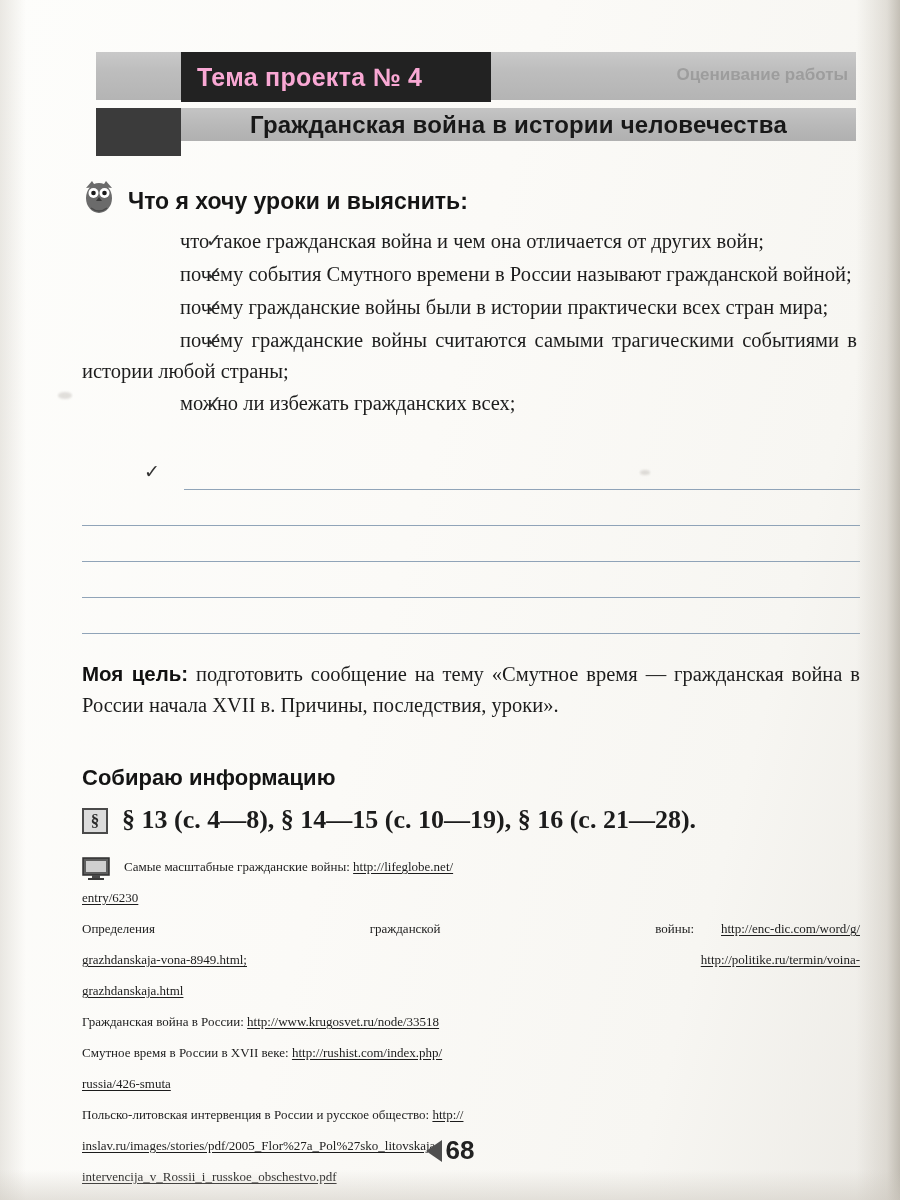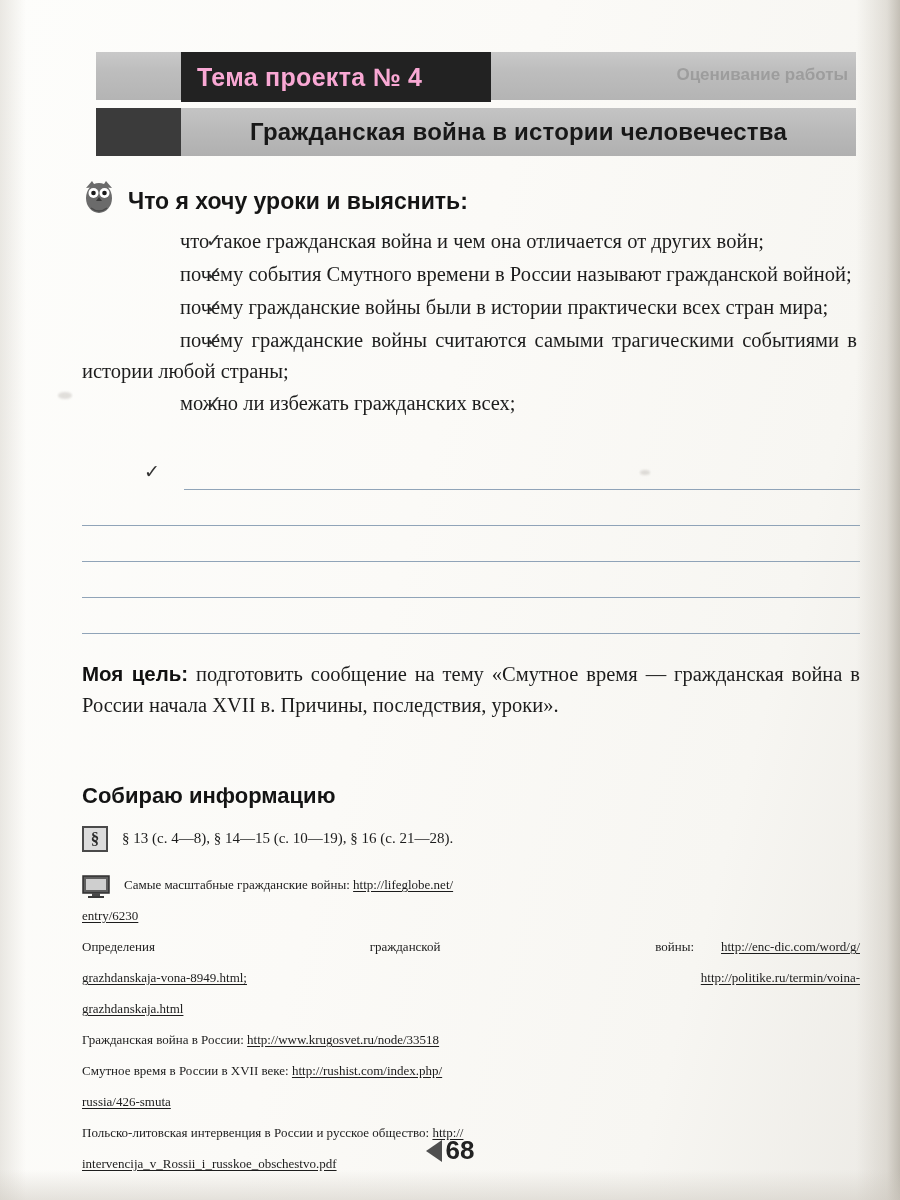--- a/index.html
+++ b/index.html
@@ -90,21 +90,21 @@
     overflow: hidden;
   }
   .header-row2 {
     position: relative;
     margin-top: 4px;
     height: 52px;
   }
   .hdr-title-bar {
     position: absolute;
     left: 85px; top: 0;
-    width: 675px; height: 48px;
+    width: 675px; height: 33px;
     background: linear-gradient(to bottom,#c4c4c4 0%, #b9b9b9 50%, #b0b0b0 100%);
     display: flex;
     align-items: center;
     justify-content: center;
     box-sizing: border-box;
   }
   .hdr-title-bar span {
     font-family: "Liberation Sans", sans-serif;
     font-weight: bold;
     font-size: 24px;
@@ -207,21 +207,21 @@
     font-family: "Liberation Sans", sans-serif;
     font-weight: bold;
     font-size: 20.5px;
     color: #111;
   }
 
   
   .sec-collect {
     position: absolute;
     left: 82px;
-    top: 783px;
+    top: 765px;
     width: 778px;
   }
   .collect-heading {
     font-family: "Liberation Sans", sans-serif;
     font-weight: bold;
     font-size: 22px;
     color: #141414;
   }
   .ref-row {
     display: flex;
@@ -233,23 +233,24 @@
     width: 26px; height: 26px; flex: none;
     border: 2px solid #4a4a4a;
     background: #dcdcdc;
     display: flex; align-items: center; justify-content: center;
     font-family: "Liberation Serif", serif;
     font-size: 17px; font-weight: bold; color: #2b2b2b;
     box-sizing: border-box;
     margin-top: 3px;
   }
   .ref-text {
-    font-size: 15px;
+    font-size: 26px;
     line-height: 30px;
     color: #1c1c1c;
+    font-weight: bold;
   }
   .mon-icon {
     width: 28px; height: 24px; flex: none;
     margin-top: 6px;
   }
   .links-block {
     margin-top: 16px;
     font-size: 13px;
     line-height: 31px;
     color: #1c1c1c;
@@ -438,20 +439,23 @@
       </div>
       <div>
         <span class="lnk">russia/426-smuta</span>
       </div>
 
       <div>
         <span>Польско-литовская интервенция в России и русское общество:</span>
         <span class="lnk">http://</span>
       </div>
       <div>
+        <span class="lnk">inslav.ru/images/stories/pdf/2005_Flor%27a_Pol%27sko_litovskaja_</span>
+      </div>
+      <div>
         <span class="lnk">intervencija_v_Rossii_i_russkoe_obschestvo.pdf</span>
       </div>
 
     </div>
   </div>
 
   <div class="footer">
     <span class="foot-tri"></span>
     <span class="foot-num">68</span>
   </div>

